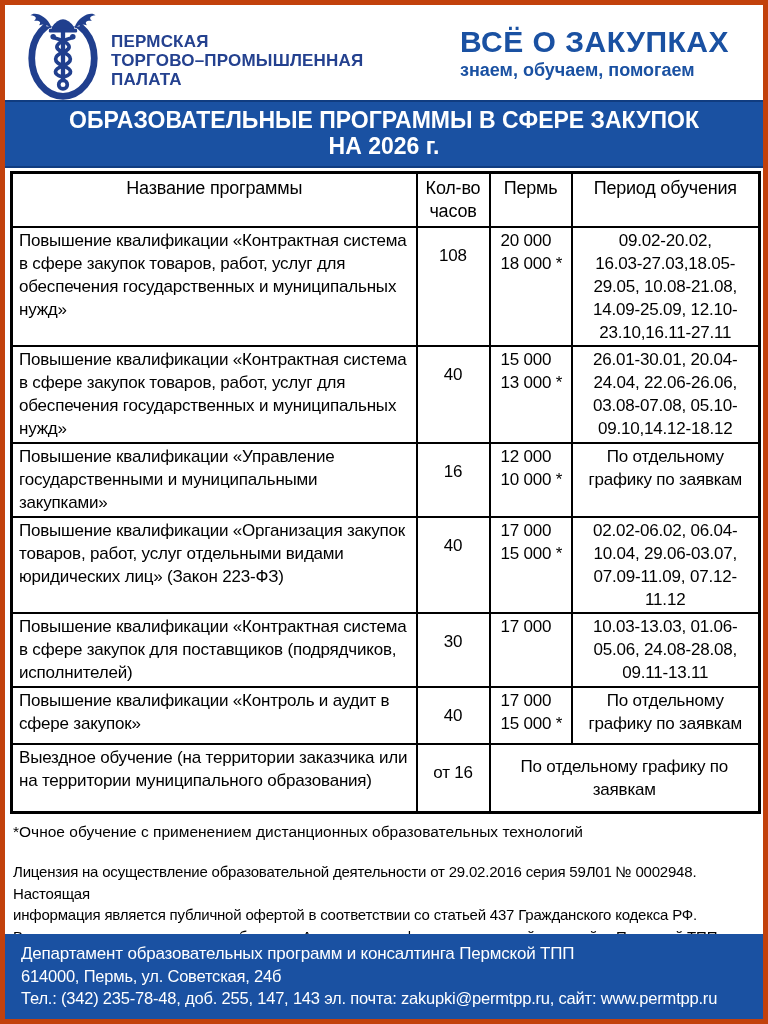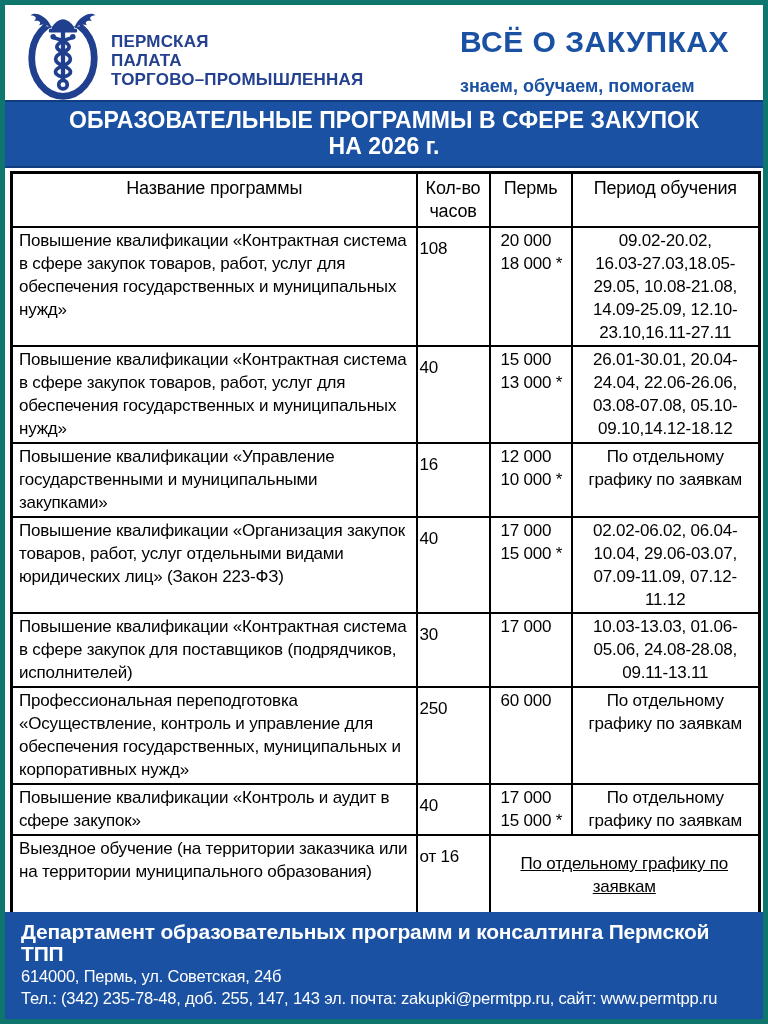--- a/index.html
+++ b/index.html
@@ -1,69 +1,69 @@
 <!DOCTYPE html>
 <html><head>
 <meta charset="utf-8">
 <style>
   * { margin: 0; padding: 0; box-sizing: border-box; }
   html, body { width: 768px; height: 1024px; background: #bfbfbf; }
   body { font-family: "Liberation Sans", "DejaVu Sans", sans-serif; }
   .page {
     position: relative;
     width: 768px; height: 1024px;
-    border: 5px solid #0f766e;
+    border: 5px solid #c2410c;
     background: #ffffff;
     overflow: hidden;
   }
   
   .topbar { position: relative; height: 95px; background: #ffffff; }
   .logo-svg { position: absolute; left: 20px; top: 3px; width: 76px; height: 92px; }
   .org-name {
     position: absolute; left: 106px; top: 27px;
     color: #24418f; font-weight: bold; font-size: 17px; line-height: 19px;
     letter-spacing: 0.2px;
   }
   .tagline { position: absolute; left: 455px; top: 20px; color: #1a51a2; }
   .tagline .big { font-size: 30px; font-weight: bold; line-height: 34px; letter-spacing: 0.5px; }
-  .tagline .small { font-size: 18px; font-weight: bold; line-height: 22px; margin-top: 16px; }
+  .tagline .small { font-size: 18px; font-weight: bold; line-height: 22px; margin-top: 0; }
   
   .banner {
     background: #1a51a2; color: #ffffff; text-align: center;
     padding: 5px 0 7px 0;
     border-top: 2px solid #103c80; border-bottom: 2px solid #103c80;
   }
   .banner div { font-size: 23px; font-weight: bold; line-height: 26px; }
   
   .tbl-wrap { margin: 3px 5px 0 5px; }
   table { border-collapse: collapse; table-layout: fixed; width: 748px; border: 3px solid #000; }
   col.c-name { width: 405px; } col.c-hours { width: 73px; }
   col.c-price { width: 82px; } col.c-period { width: 188px; }
   th, td {
     border: 2px solid #000; vertical-align: top;
     font-size: 17px; line-height: 23px; letter-spacing: -0.2px;
     white-space: pre-line; color: #000;
   }
   th { font-weight: normal; font-size: 18px; text-align: center; padding: 3px 2px; }
   td.name { text-align: left; padding: 1px 8px 2px 6px; }
-  td.hours { text-align: left; padding: 9px 2px; }
+  td.hours { text-align: center; padding: 16px 2px; }
   td.price { text-align: left; padding: 1px 2px 1px 10px; }
   td.period { text-align: center; padding: 1px 4px; }
-  td.merged { text-align: center; padding: 16px 4px; text-decoration: underline; }
+  td.merged { text-align: center; padding: 10px 4px; }
   
   .footnote { margin: 9px 0 0 8px; font-size: 15.5px; color: #000; }
   .license { margin: 20px 8px 0 8px; font-size: 15px; line-height: 21.5px; letter-spacing: -0.2px; color: #000; }
   
   .footer {
     position: absolute; left: 0; right: 0; bottom: 0;
     background: #1a51a2; color: #ffffff;
     padding: 9px 16px 10px 16px;
   }
   .footer div { font-size: 16.5px; line-height: 22px; letter-spacing: -0.2px; }
-  .footer .f1 { font-weight: bold; font-size: 21px; }
+  .footer .f1 { font-weight: normal; font-size: 17px; }
 </style>
 </head>
 <body>
 
 <div class="page">
 
   <div class="topbar">
     <svg class="logo-svg" viewBox="0 0 120 150" aria-hidden="true">
       <ellipse cx="60" cy="82" rx="51" ry="62" fill="none" stroke="#203f8e" stroke-width="11"></ellipse>
       <rect x="33" y="10" width="54" height="20" fill="#ffffff"></rect>
@@ -77,22 +77,22 @@
         <line x1="60" y1="40" x2="60" y2="117" stroke-width="7"></line>
         <path d="M44,48 C74,56 76,66 60,72 C44,78 44,88 60,94 C76,100 76,108 62,112" stroke-width="6"></path>
         <path d="M76,48 C46,56 44,66 60,72 C76,78 76,88 60,94 C44,100 44,108 58,112" stroke-width="6"></path>
         <circle cx="60" cy="125" r="7" stroke-width="6"></circle>
       </g>
       <circle cx="44" cy="47" r="4.5" fill="#203f8e"></circle>
       <circle cx="76" cy="47" r="4.5" fill="#203f8e"></circle>
     </svg>
     <div class="org-name">
       <div>ПЕРМСКАЯ</div>
+      <div>ТОРГОВО–ПРОМЫШЛЕННАЯ</div>
       <div>ПАЛАТА</div>
-      <div>ТОРГОВО–ПРОМЫШЛЕННАЯ</div>
     </div>
     <div class="tagline">
       <div class="big">ВСЁ О ЗАКУПКАХ</div>
       <div class="small">знаем, обучаем, помогаем</div>
     </div>
   </div>
 
   <div class="banner">
     <div>ОБРАЗОВАТЕЛЬНЫЕ ПРОГРАММЫ В СФЕРЕ ЗАКУПОК</div>
     <div>НА 2026 г.</div>
@@ -165,30 +165,20 @@
         <td class="name">Повышение квалификации «Контрактная система
 в сфере закупок для поставщиков (подрядчиков,
 исполнителей)</td>
         <td class="hours">30</td>
         <td class="price">17 000</td>
         <td class="period">10.03-13.03, 01.06-
 05.06, 24.08-28.08,
 09.11-13.11</td>
       </tr>
       <tr>
-        <td class="name">Профессиональная переподготовка
-«Осуществление, контроль и управление для
-обеспечения государственных, муниципальных и
-корпоративных нужд»</td>
-        <td class="hours">250</td>
-        <td class="price">60 000</td>
-        <td class="period">По отдельному
-графику по заявкам</td>
-      </tr>
-      <tr>
         <td class="name">Повышение квалификации «Контроль и аудит в
 сфере закупок»</td>
         <td class="hours">40</td>
         <td class="price">17 000
 15 000 *</td>
         <td class="period">По отдельному
 графику по заявкам</td>
       </tr>
       <tr>
         <td class="name">Выездное обучение (на территории заказчика или

